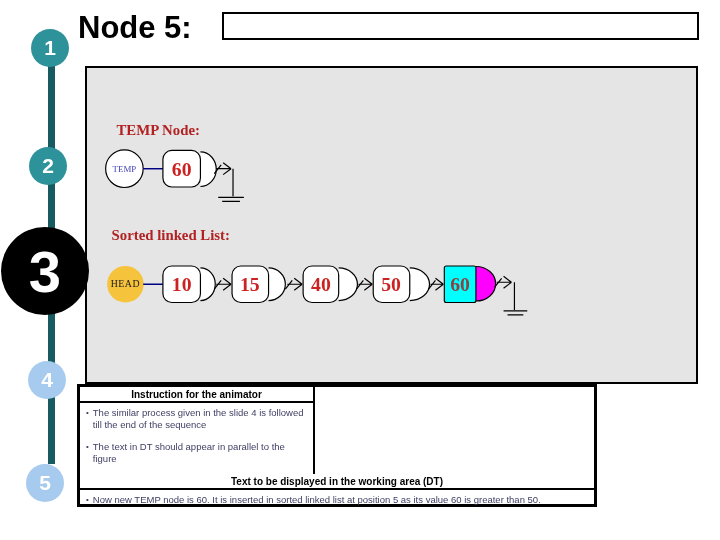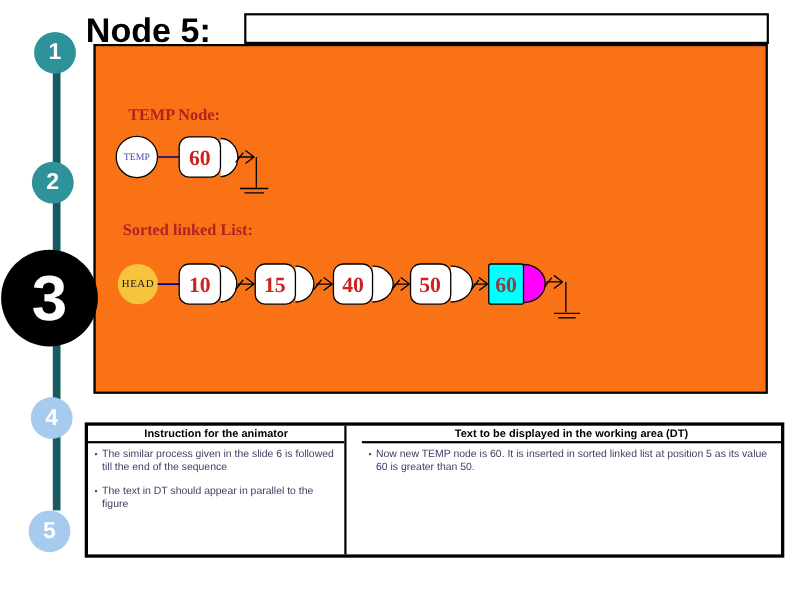--- a/index.html
+++ b/index.html
@@ -29,41 +29,41 @@
     position: absolute; left: 78px; top: 10px;
     font-size: 31px; font-weight: 800; color: #000000; letter-spacing: 0px;
   }
   .title-box {
     position: absolute; left: 222px; top: 12px; width: 477px; height: 28px;
     background: #ffffff; border: 2px solid #000000;
   }
 
   
   .main-box {
-    position: absolute; left: 85px; top: 40px; width: 613px; height: 318px;
-    background: #f97316; border: 2px solid #000000;
+    position: absolute; left: 85px; top: 66px; width: 613px; height: 318px;
+    background: #e5e5e5; border: 2px solid #000000;
   }
   .main-box svg { display: block; width: 100%; height: 100%; }
 
   svg .sect-label { font-family: "Liberation Serif", serif; font-weight: bold; font-size: 15px; }
   svg .node-val   { font-family: "Liberation Serif", serif; font-weight: bold; font-size: 20px; text-anchor: middle; }
   svg .ptr-label  { font-family: "Liberation Serif", serif; font-size: 9px;  text-anchor: middle; }
   svg .head-label { font-family: "Liberation Serif", serif; font-size: 10px; text-anchor: middle; letter-spacing: 0.5px; fill: #1a1a1a; }
   svg .ln   { stroke: #000000; stroke-width: 1.2; fill: none; }
   svg .lnav { stroke: #000080; stroke-width: 1.5; fill: none; }
   svg .shape { stroke: #000000; stroke-width: 1.2; }
 
   
   .info-table {
-    position: absolute; left: 77px; top: 384px; width: 636px; height: 123px;
-    border: 3px solid #000000; background: #ffffff; display: flex;
+    position: absolute; left: 77px; top: 384px; width: 520px; height: 123px;
+    border: 3px solid #000000; background: #ffffff; display: flex; flex-direction: column;
   }
   .col { display: flex; flex-direction: column; }
   .col-left  { width: 235px; border-right: 2px solid #000000; }
-  .col-right { flex: 1; padding-left: 14px; }
+  .col-right { flex: 1; }
   .col-header {
     border-bottom: 2px solid #000000; height: 16px;
     font-size: 10px; font-weight: bold; color: #000000;
     text-align: center; line-height: 15px;
   }
   .col-body { padding: 4px 6px 0 6px; }
   .bullet-item {
     display: flex; gap: 4px; margin-bottom: 9px;
     color: #3E3E64; font-size: 9.5px; line-height: 1.3;
   }
@@ -154,21 +154,21 @@
 
     </svg>
   </div>
 
   <div class="info-table">
     <div class="col col-left">
       <div class="col-header">Instruction for the animator</div>
       <div class="col-body">
         <div class="bullet-item">
           <span class="bullet-dot">•</span>
-          <span>The similar process  given in the slide 6 is followed till the end of the sequence</span>
+          <span>The similar process  given in the slide 4 is followed till the end of the sequence</span>
         </div>
         <div class="bullet-item">
           <span class="bullet-dot">•</span>
           <span>The text in DT should appear  in parallel to the figure</span>
         </div>
       </div>
     </div>
     <div class="col col-right">
       <div class="col-header">Text to be displayed in the working area (DT)</div>
       <div class="col-body">

